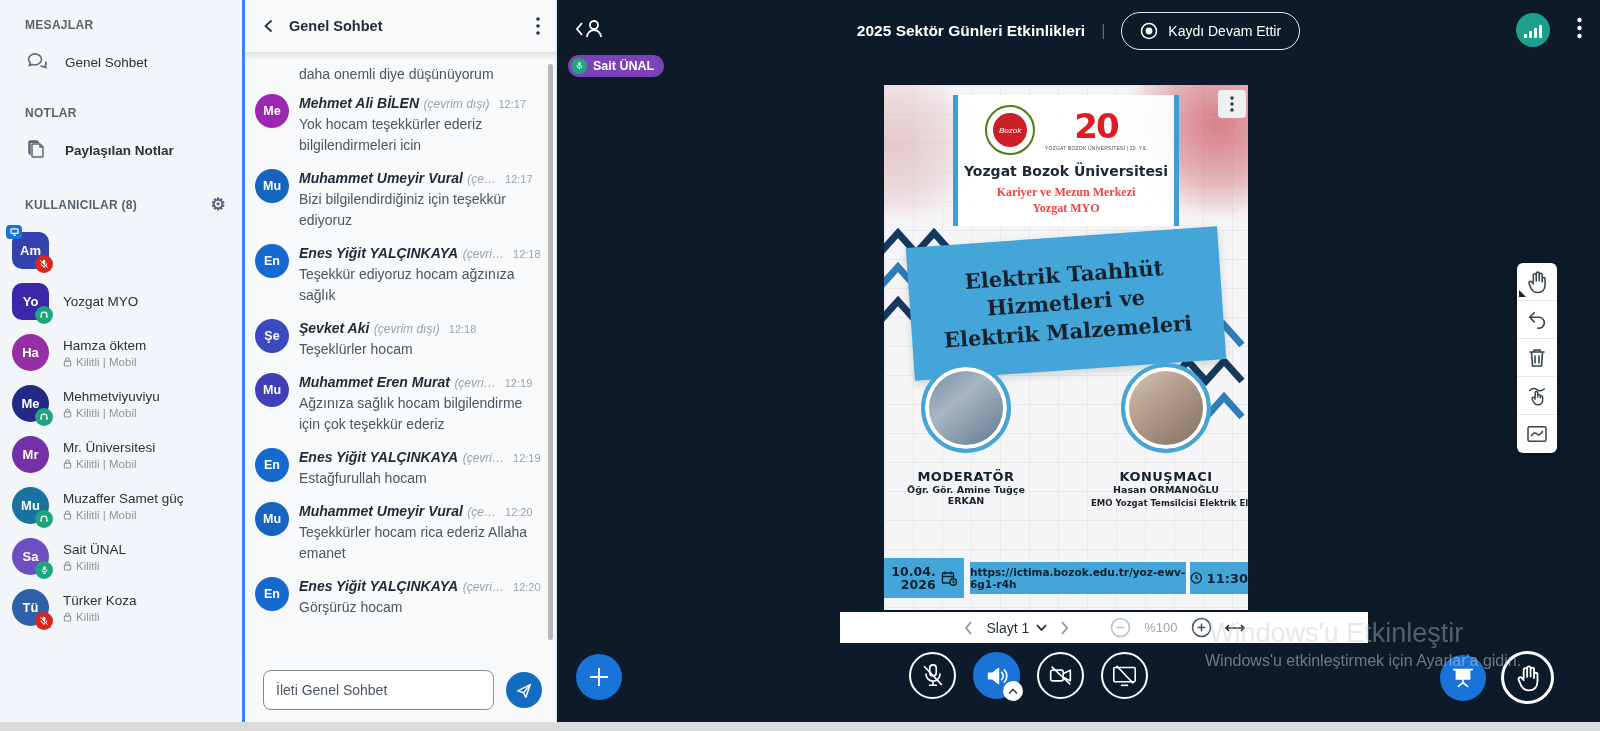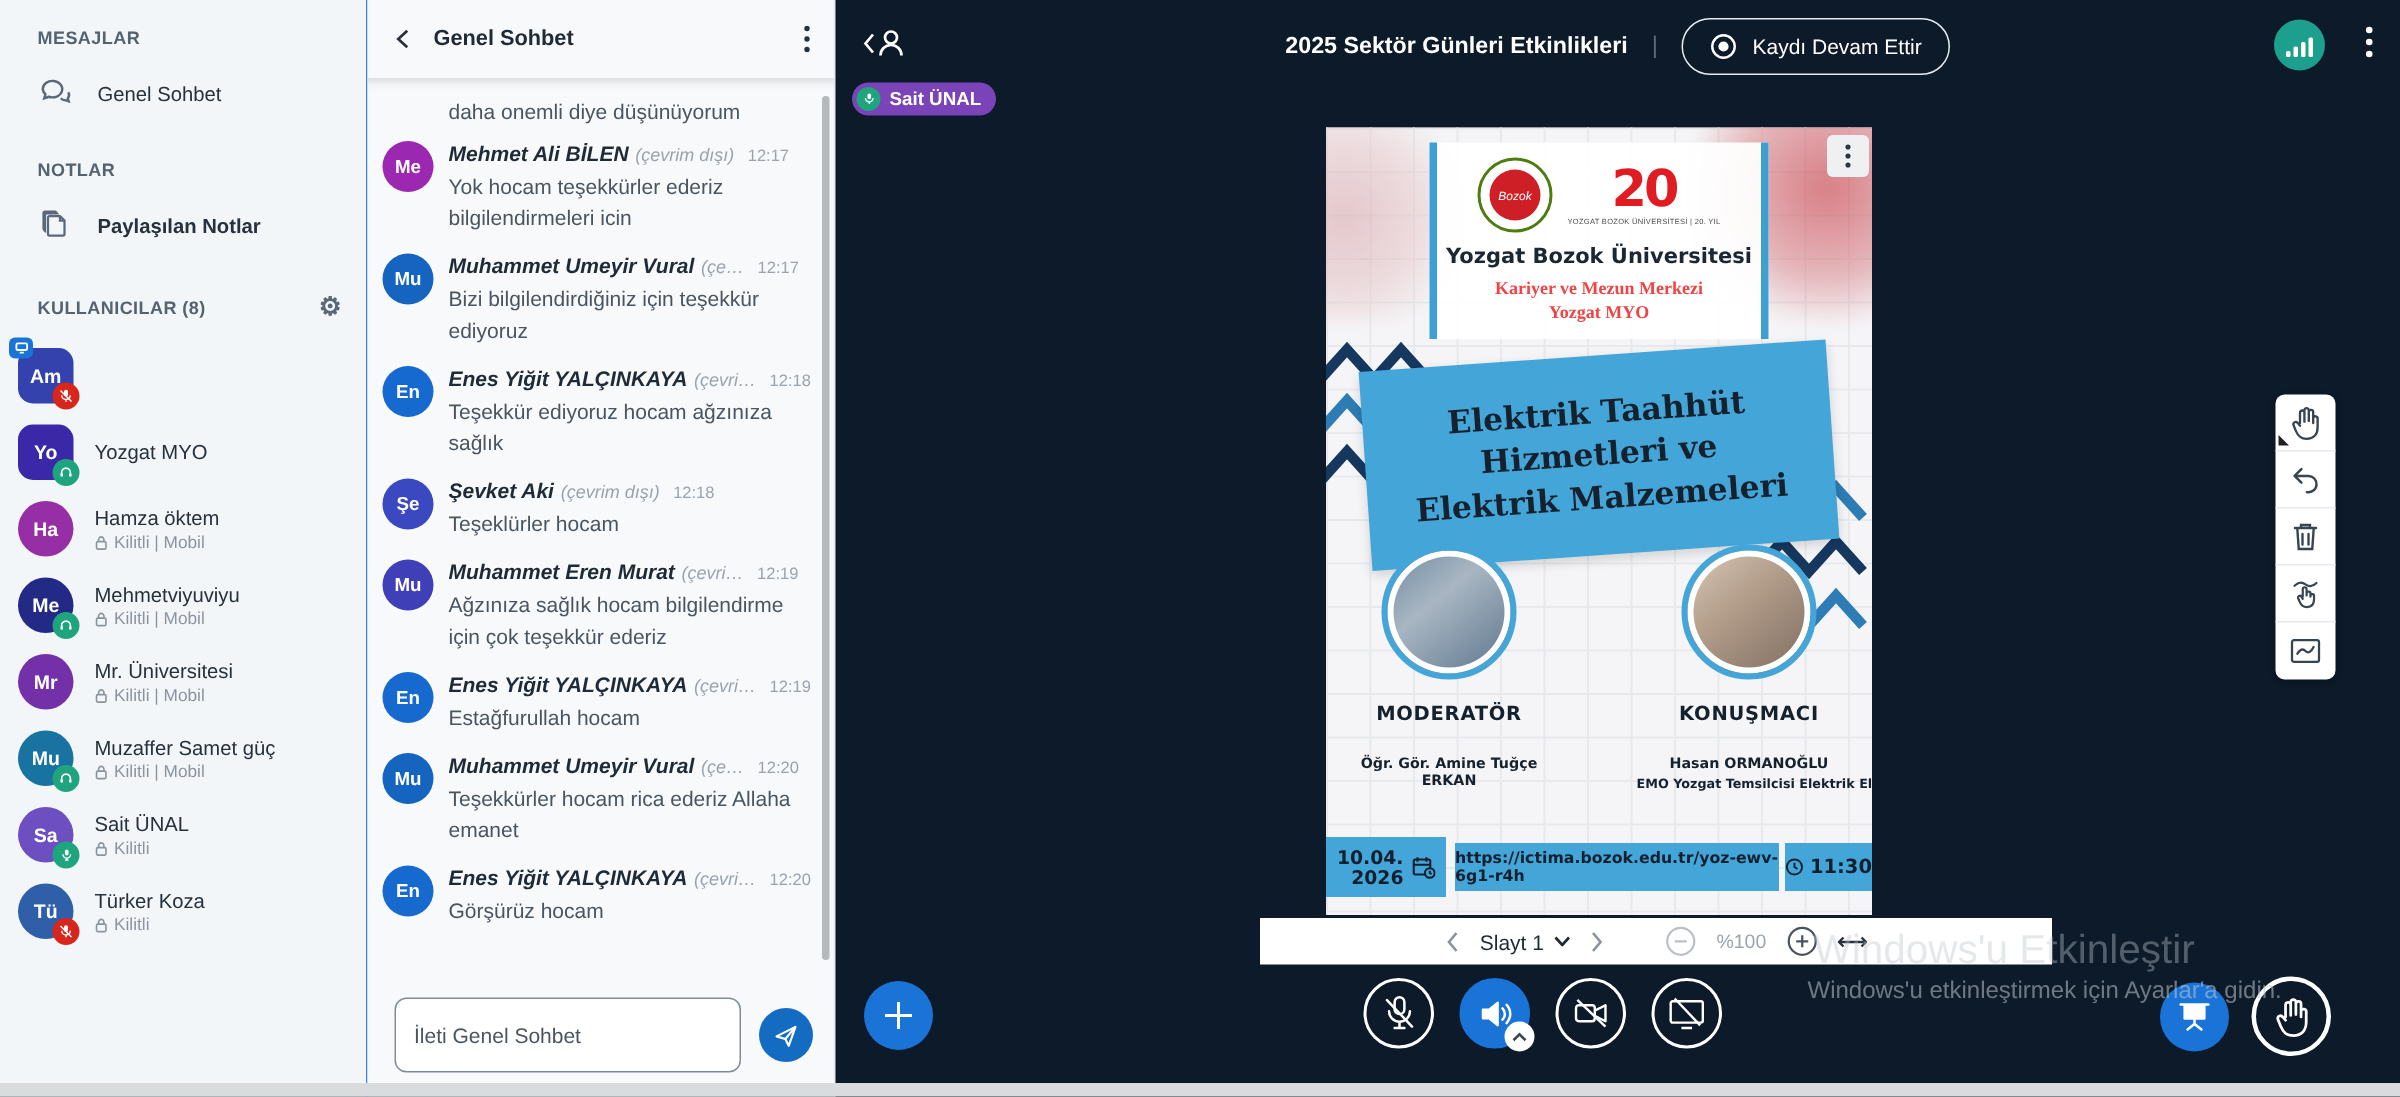--- a/index.html
+++ b/index.html
@@ -1,21 +1,21 @@
 <!DOCTYPE html>
 <html><head>
 <meta charset="utf-8">
 <style>
   * { box-sizing: border-box; margin: 0; padding: 0; }
   html,body { width:1600px; height:731px; overflow:hidden; }
   body { font-family:"Liberation Sans", sans-serif; display:flex; position:relative; background:#fff; }
   svg { display:block; }
 
   
-  .sidebar { width:245px; height:731px; background:#f3f6f9; flex-shrink:0; padding-top:10px; position:relative; border-right:1px solid #3b82f6; }
+  .sidebar { width:245px; height:731px; background:#f3f6f9; flex-shrink:0; padding-top:10px; position:relative; border-right:3px solid #3b82f6; }
   .section-title { font-size:12px; font-weight:bold; color:#55626f; letter-spacing:.3px; padding:8px 16px 8px 25px; display:flex; align-items:center; }
   .section-title .spacer { flex:1; }
   .gear { font-size:17px; color:#5a6878; cursor:pointer; line-height:1; }
   .side-item { display:flex; align-items:center; gap:16px; padding:10px 16px 10px 25px; cursor:pointer; }
   .side-item .lbl { font-size:13.5px; color:#26313d; }
   .side-icon { width:24px; height:24px; color:#5a6878; }
   .users { margin-top:4px; }
   .user-row { display:flex; align-items:center; gap:14px; padding:7px 10px 7px 12px; cursor:pointer; }
   .avatar { width:37px; height:37px; flex-shrink:0; color:#fff; font-size:13px; font-weight:bold; display:flex; align-items:center; justify-content:center; position:relative; }
   .avatar.circle { border-radius:50%; }
@@ -37,21 +37,21 @@
   .msg { display:flex; gap:10px; margin-bottom:13px; }
   .msg-avatar { width:34px; height:34px; border-radius:50%; flex-shrink:0; color:#fff; font-size:12.5px; font-weight:bold; display:flex; align-items:center; justify-content:center; }
   .msg-head { white-space:nowrap; overflow:hidden; }
   .msg-name { font-weight:bold; font-style:italic; font-size:14px; color:#1f2a37; }
   .msg-presence { font-style:italic; font-size:12px; color:#9aa3ad; }
   .msg-time { font-size:11px; color:#9aa3ad; margin-left:9px; }
   .msg-text { font-size:14px; color:#4a5560; line-height:1.5; margin-top:2px; }
   .partial { padding-left:44px; font-size:14px; color:#4a5560; margin-bottom:12px; }
   .chat-scrollbar { position:absolute; right:3px; top:64px; width:5px; height:576px; background:#b4b9be; border-radius:3px; }
   .chat-input-row { height:72px; flex-shrink:0; display:flex; align-items:center; gap:12px; padding:0 14px 10px 18px; }
-  .chat-input { flex:1; height:50px; border:1px solid #808c98; border-radius:8px; background:#fff; font-size:14px; color:#3b4652; padding:0 12px; font-family:"Liberation Sans",sans-serif; outline:none; }
+  .chat-input { flex:1; height:40px; border:1px solid #808c98; border-radius:8px; background:#fff; font-size:14px; color:#3b4652; padding:0 12px; font-family:"Liberation Sans",sans-serif; outline:none; }
   .chat-input::placeholder { color:#4a5560; opacity:1; }
   .send-btn { width:36px; height:36px; border-radius:50%; background:#146bc2; border:none; display:flex; align-items:center; justify-content:center; cursor:pointer; flex-shrink:0; }
 
   
   .stage { flex:1; height:731px; background:#0c1a29; position:relative; overflow:hidden; }
   .userlist-toggle { position:absolute; left:18px; top:18px; display:flex; align-items:center; color:#fff; cursor:pointer; }
   .title-group { position:absolute; left:0; right:0; top:12px; display:flex; align-items:center; justify-content:center; gap:16px; pointer-events:none; }
   .stage-title { color:#fff; font-weight:bold; font-size:15.5px; }
   .title-sep { color:#5a6b7d; font-size:16px; }
   .record-btn { pointer-events:auto; display:flex; align-items:center; gap:10px; border:1px solid #e6ebf0; border-radius:20px; height:38px; padding:0 18px; background:transparent; color:#fff; font-size:14px; font-family:"Liberation Sans",sans-serif; cursor:pointer; }
@@ -81,21 +81,21 @@
   .center-name { font-size:12px; font-weight:bold; color:#ef4444; font-family:Liberation Serif, serif; line-height:1.3; }
   .title-box { position:absolute; left:50%; top:152px; transform:translateX(-50%) rotate(-4deg); width:312px; background:#44a5d8; padding:24px 8px; text-align:center; box-shadow:0 3px 8px rgba(0,0,0,.15); }
   .title-box .line { font-family:"DejaVu Serif",serif; font-weight:bold; font-size:21px; color:#15222e; line-height:1.35; }
   .zig { position:absolute; }
   .people-row { position:absolute; top:278px; left:0; right:0; display:flex; justify-content:center; gap:50px; }
   .person { width:150px; text-align:center; }
   .photo { width:90px; height:90px; border-radius:50%; border:4px solid #44a5d8; box-shadow:inset 0 0 0 4px #fff; margin:0 auto 16px; overflow:hidden; }
   .photo.mod { background:linear-gradient(140deg,#6f8aa3 0%, #a8b6c2 40%, #5c748c 100%); }
   .photo.spk { background:linear-gradient(140deg,#d9c9b8 0%, #b09a88 45%, #7e6d60 100%); }
   .role { font-family:"DejaVu Sans",sans-serif; font-weight:bold; font-size:13px; color:#15222e; letter-spacing:.5px; }
-  .pname { font-family:"DejaVu Sans",sans-serif; font-weight:bold; font-size:9.5px; color:#15222e; margin-top:20px; }
+  .pname { font-family:"DejaVu Sans",sans-serif; font-weight:bold; font-size:9.5px; color:#15222e; margin-top:0; }
   .ptitle { font-family:"DejaVu Sans",sans-serif; font-weight:bold; font-size:8.5px; color:#15222e; margin-top:3px; white-space:nowrap; }
   .info-box { position:absolute; background:#44a5d8; display:flex; align-items:center; justify-content:center; color:#10202e; }
   .date-box { left:0; top:473px; width:80px; height:40px; gap:5px; }
   .date-txt { font-family:"DejaVu Sans",sans-serif; font-weight:bold; font-size:12.5px; line-height:1.05; text-align:right; }
   .url-box { left:86px; top:477px; width:216px; height:32px; font-family:"DejaVu Sans",sans-serif; font-weight:bold; font-size:10.5px; }
   .time-box { left:306px; top:477px; width:58px; height:32px; gap:4px; font-family:"DejaVu Sans",sans-serif; font-weight:bold; font-size:13px; }
   .slide-options { position:absolute; right:2px; top:5px; width:28px; height:28px; background:#eef0f2; border-radius:4px; display:flex; align-items:center; justify-content:center; cursor:pointer; }
 
   
   .slide-nav { position:absolute; left:283px; top:612px; width:528px; height:31px; background:#fff; display:flex; align-items:center; justify-content:center; gap:13px; z-index:2; }

